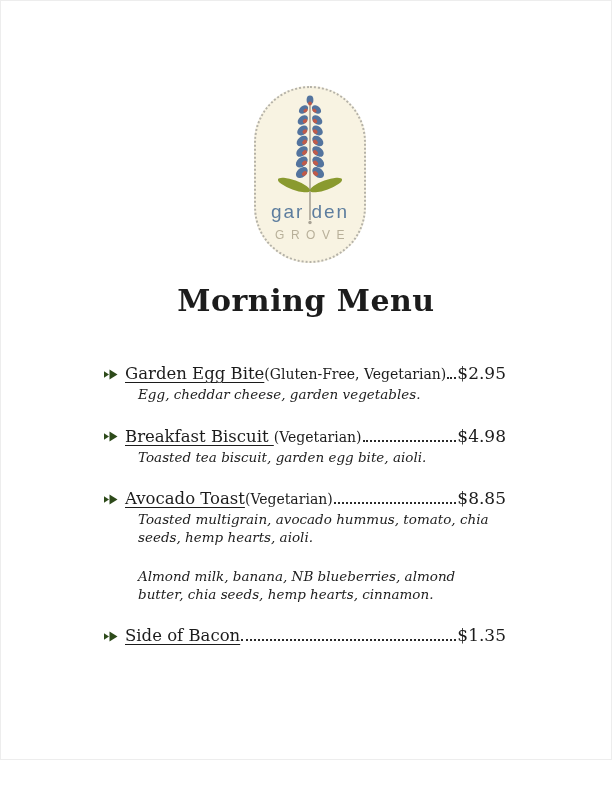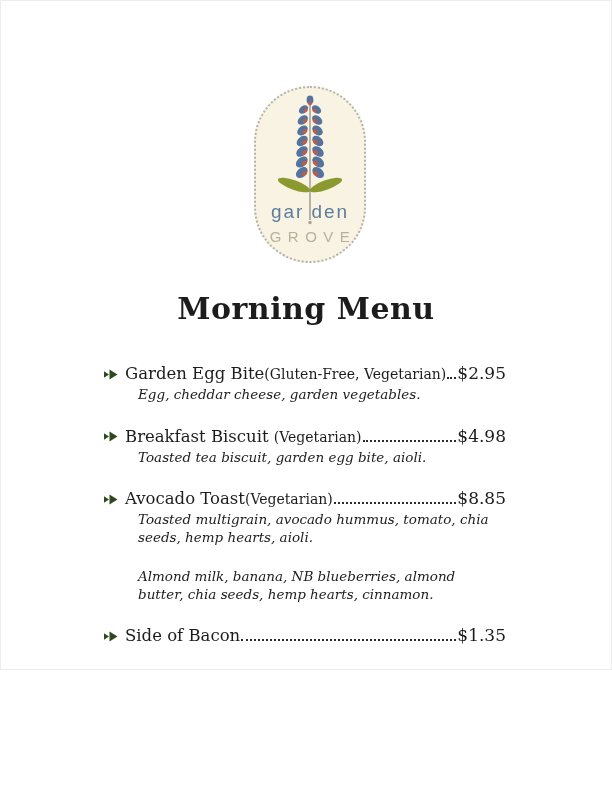--- a/index.html
+++ b/index.html
@@ -1,59 +1,59 @@
 <!DOCTYPE html>
 <html><head>
 <meta charset="utf-8">
 <style>
   html,body{margin:0;padding:0;background:#ffffff;}
   .page{
-    position:relative;width:612px;height:670px;background:#ffffff;
+    position:relative;width:612px;height:760px;background:#ffffff;
     font-family:"DejaVu Serif",serif;color:#1c1c1c;
     box-sizing:border-box;border:1px solid #ededed;overflow:hidden;
   }
 
   
   .logo{
     position:absolute;left:253px;top:85px;width:112px;height:177px;
     background:#f8f3e2;border:2px dotted #b5b2a8;border-radius:58px;
     box-sizing:border-box;
   }
   .flower{position:absolute;left:-2px;top:-2px;}
   .logo-garden{
     position:absolute;top:114px;left:0;width:100%;
     display:flex;justify-content:center;gap:7px;
     font-family:"Liberation Sans",sans-serif;font-size:19px;
     color:#5d7d9e;letter-spacing:2px;line-height:1;
   }
   .logo-grove{
     position:absolute;top:141px;left:0;width:100%;text-align:center;
-    font-family:"Liberation Sans",sans-serif;font-size:15px;
+    font-family:"Liberation Sans",sans-serif;font-size:12px;
     color:#b8b09a;letter-spacing:6.5px;line-height:1;
   }
   .logo-grove span{transform:translateX(3px);display:inline-block;}
 
   
   .title{
     position:absolute;top:283px;left:0;width:100%;text-align:center;
-    font-size:30px;font-weight:bold;letter-spacing:.5px;line-height:1.1;margin-top:8px;
+    font-size:30px;font-weight:bold;letter-spacing:.5px;line-height:1.1;
   }
   .subtitle{
     position:absolute;top:321px;left:0;width:100%;text-align:center;
     font-size:16px;line-height:1.2;
   }
 
   
   .menu{position:absolute;left:103px;top:362px;width:402px;}
   .item{margin-bottom:22px;}
   .item-line{display:flex;align-items:baseline;}
   .bullet{flex:0 0 auto;align-self:center;display:inline-flex;margin-right:7px;position:relative;top:1px;}
   .item-name{
     font-size:16.5px;white-space:pre;
-    text-decoration-thickness:1px;text-underline-offset:3px;
+    text-decoration:underline;text-decoration-thickness:1px;text-underline-offset:3px;
   }
   .item-tag{font-size:14px;white-space:pre;}
   .item-tag:empty{display:none;}
   .leader{
     flex:1 1 auto;min-width:8px;align-self:flex-end;
     border-bottom:2px dotted #2a2a2a;margin:0 1px 4px 1px;
   }
   .item-price{font-size:17px;flex:0 0 auto;}
   .item-desc{
     margin:3px 0 0 34px;max-width:352px;

